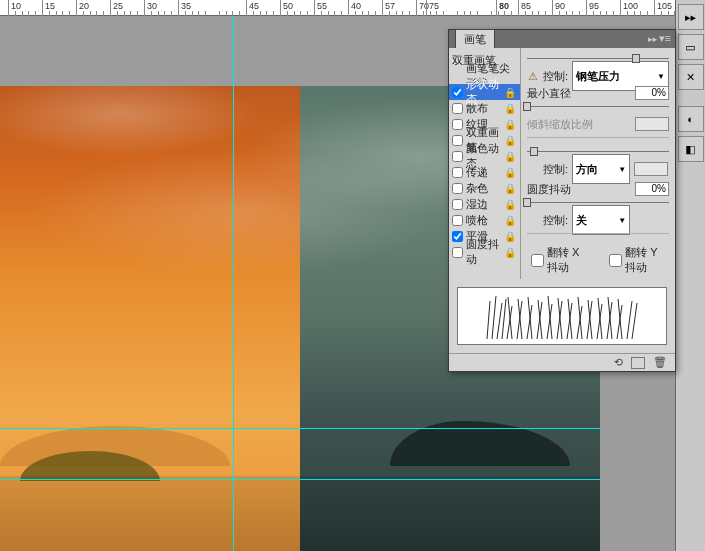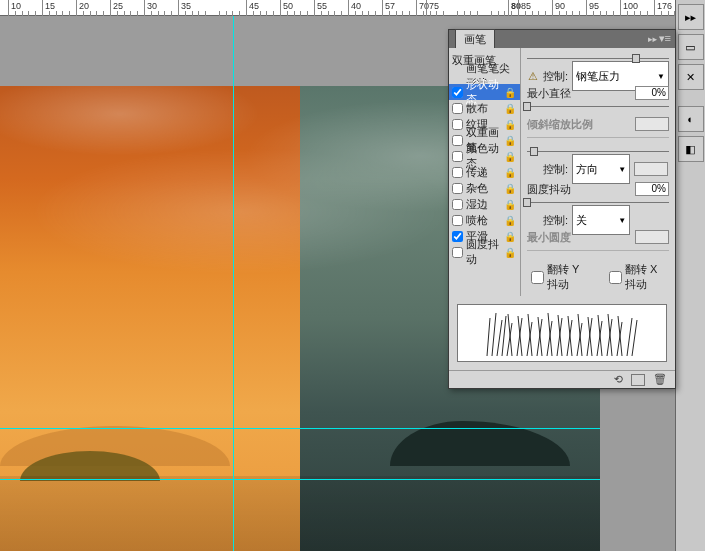--- a/index.html
+++ b/index.html
@@ -49,28 +49,28 @@
 .opt-row input[type=checkbox] { width: 11px; height: 11px; }
 .opt-row .lbl { flex: 1; color: #222; }
 .opt-row.sel { background: #3875d7; }
 .opt-row.sel .lbl { color: #fff; }
 .opt-row .lock { font-size: 10px; color: #444; }
 
 
 .ctrls { flex: 1; padding: 6px 6px 4px 6px; }
 .crow { display: flex; align-items: center; height: 16px; gap: 4px; margin-bottom: 1px; }
 .crow .lab { flex: 0 0 auto; color: #222; }
-.crow .lab.dim { color: #8a8a8a; font-weight: bold; }
+.crow .lab.dim { color: #8a8a8a; }
 .crow .val { width: 34px; height: 14px; background: #fff; border: 1px solid #888; text-align: right; padding-right: 2px; font-size: 10px; line-height: 12px; }
 .crow .val.dim { background: #e6e6e6; color: #999; }
 .slider { height: 10px; position: relative; margin: 0 0 4px 0; }
 .slider .track { position: absolute; top: 4px; left: 0; right: 0; height: 1px; background: #777; }
 .slider .thumb { position: absolute; top: 0; width: 8px; height: 9px; background: #d0d0d0; border: 1px solid #555; transform: translateX(-4px); }
 .slider.dim .track { background: #b0b0b0; }
-.sel-box { height: 30px; background: #fff; border: 1px solid #7a7a7a; display: flex; align-items: center; padding: 0 3px; gap: 4px; }
+.sel-box { height: 30px; background: #fff; border: 1px solid #7a7a7a; display: flex; align-items: center; padding: 0 3px; gap: 4px; font-weight: bold; }
 .sel-box .caret { margin-left: auto; font-size: 8px; }
 .warn { width: 12px; text-align: center; color: #8b6b1c; }
 
 .flip-row { display: flex; gap: 18px; margin-top: 6px; padding-left: 4px; }
 .flip-row label { display: flex; align-items: center; gap: 3px; color: #222; }
 
 
 .preview { margin: 8px; height: 58px; background: #fff; border: 1px solid #777; display: flex; align-items: center; justify-content: center; }
 .panel-foot { height: 18px; border-top: 1px solid #999; display: flex; justify-content: flex-end; align-items: center; gap: 8px; padding-right: 8px; color: #444; }
 .panel-foot .ic { width: 14px; height: 12px; border: 1px solid #777; }
@@ -170,21 +170,21 @@
     <div class="tick minor" style="left: 429.6px;"></div>
     <div class="tick minor" style="left: 436.4px;"></div>
     <div class="tick minor" style="left: 443.2px;"></div>
     <div class="tick" style="left: 426px;">
       <span>75</span>
     </div>
     <div class="tick minor" style="left: 456.8px;"></div>
     <div class="tick minor" style="left: 463.6px;"></div>
     <div class="tick minor" style="left: 470.4px;"></div>
     <div class="tick minor" style="left: 477.2px;"></div>
-    <div class="tick" style="left: 508px; font-weight: bold;">
+    <div class="tick" style="left: 496px; font-weight: bold;">
       <span>80</span>
     </div>
     <div class="tick minor" style="left: 490.8px;"></div>
     <div class="tick minor" style="left: 497.6px;"></div>
     <div class="tick minor" style="left: 504.4px;"></div>
     <div class="tick minor" style="left: 511.2px;"></div>
     <div class="tick" style="left: 518px;">
       <span>85</span>
     </div>
     <div class="tick minor" style="left: 524.8px;"></div>
@@ -206,21 +206,21 @@
     <div class="tick minor" style="left: 606.4px;"></div>
     <div class="tick minor" style="left: 613.2px;"></div>
     <div class="tick" style="left: 620px;">
       <span>100</span>
     </div>
     <div class="tick minor" style="left: 626.8px;"></div>
     <div class="tick minor" style="left: 633.6px;"></div>
     <div class="tick minor" style="left: 640.4px;"></div>
     <div class="tick minor" style="left: 647.2px;"></div>
     <div class="tick" style="left: 654px;">
-      <span>176</span>
+      <span>105</span>
     </div>
     <div class="tick minor" style="left: 660.8px;"></div>
     <div class="tick minor" style="left: 667.6px;"></div>
     <div class="tick minor" style="left: 674.4px;"></div>
     <div class="tick minor" style="left: 681.2px;"></div>
   </div>
 
 <div class="canvas">
   <div class="artwork">
     <div class="sky-left"></div>
@@ -377,37 +377,32 @@
 
       <div class="crow">
           <span style="width:12px"></span>
           <span class="lab">控制:</span>
           <div class="sel-box" style="width:58px">
             <span>关</span>
             <span class="caret">▼</span>
           </div>
         </div>
 
-      <div class="crow">
-          <span class="lab dim">最小圆度</span>
-          <span style="flex:1"></span>
-          <span class="val dim"></span>
-        </div>
       <div class="slider dim">
           <div class="track"></div>
         </div>
 
       <div class="flip-row">
         <label>
             <input type="checkbox" style="">
-            <span>翻转 Y 抖动</span>
+            <span>翻转 X 抖动</span>
           </label>
         <label>
             <input type="checkbox" style="">
-            <span>翻转 X 抖动</span>
+            <span>翻转 Y 抖动</span>
           </label>
       </div>
     </div>
   </div>
 
   <div class="preview">
     <svg width="160" height="50" viewBox="0 0 160 50">
       <g stroke="#2b2b2b" stroke-width="1" fill="none">
         <path d="M5 48 L8 10 M10 48 L14 5 M15 48 L20 12 M20 48 L24 8 M25 48 L30 15 M30 48 L26 6 M35 48 L40 10 M40 48 L36 8 M45 48 L50 14 M50 48 L46 6 M55 48 L60 11 M60 48 L56 9 M65 48 L70 13 M70 48 L66 5 M75 48 L80 10 M80 48 L76 7 M85 48 L90 12 M90 48 L86 8 M95 48 L100 15 M100 48 L96 6 M105 48 L110 10 M110 48 L106 9 M115 48 L120 13 M120 48 L116 7 M125 48 L130 11 M130 48 L126 6 M135 48 L140 14 M140 48 L136 8 M145 48 L150 10 M150 48 L155 12"></path>
       </g>

